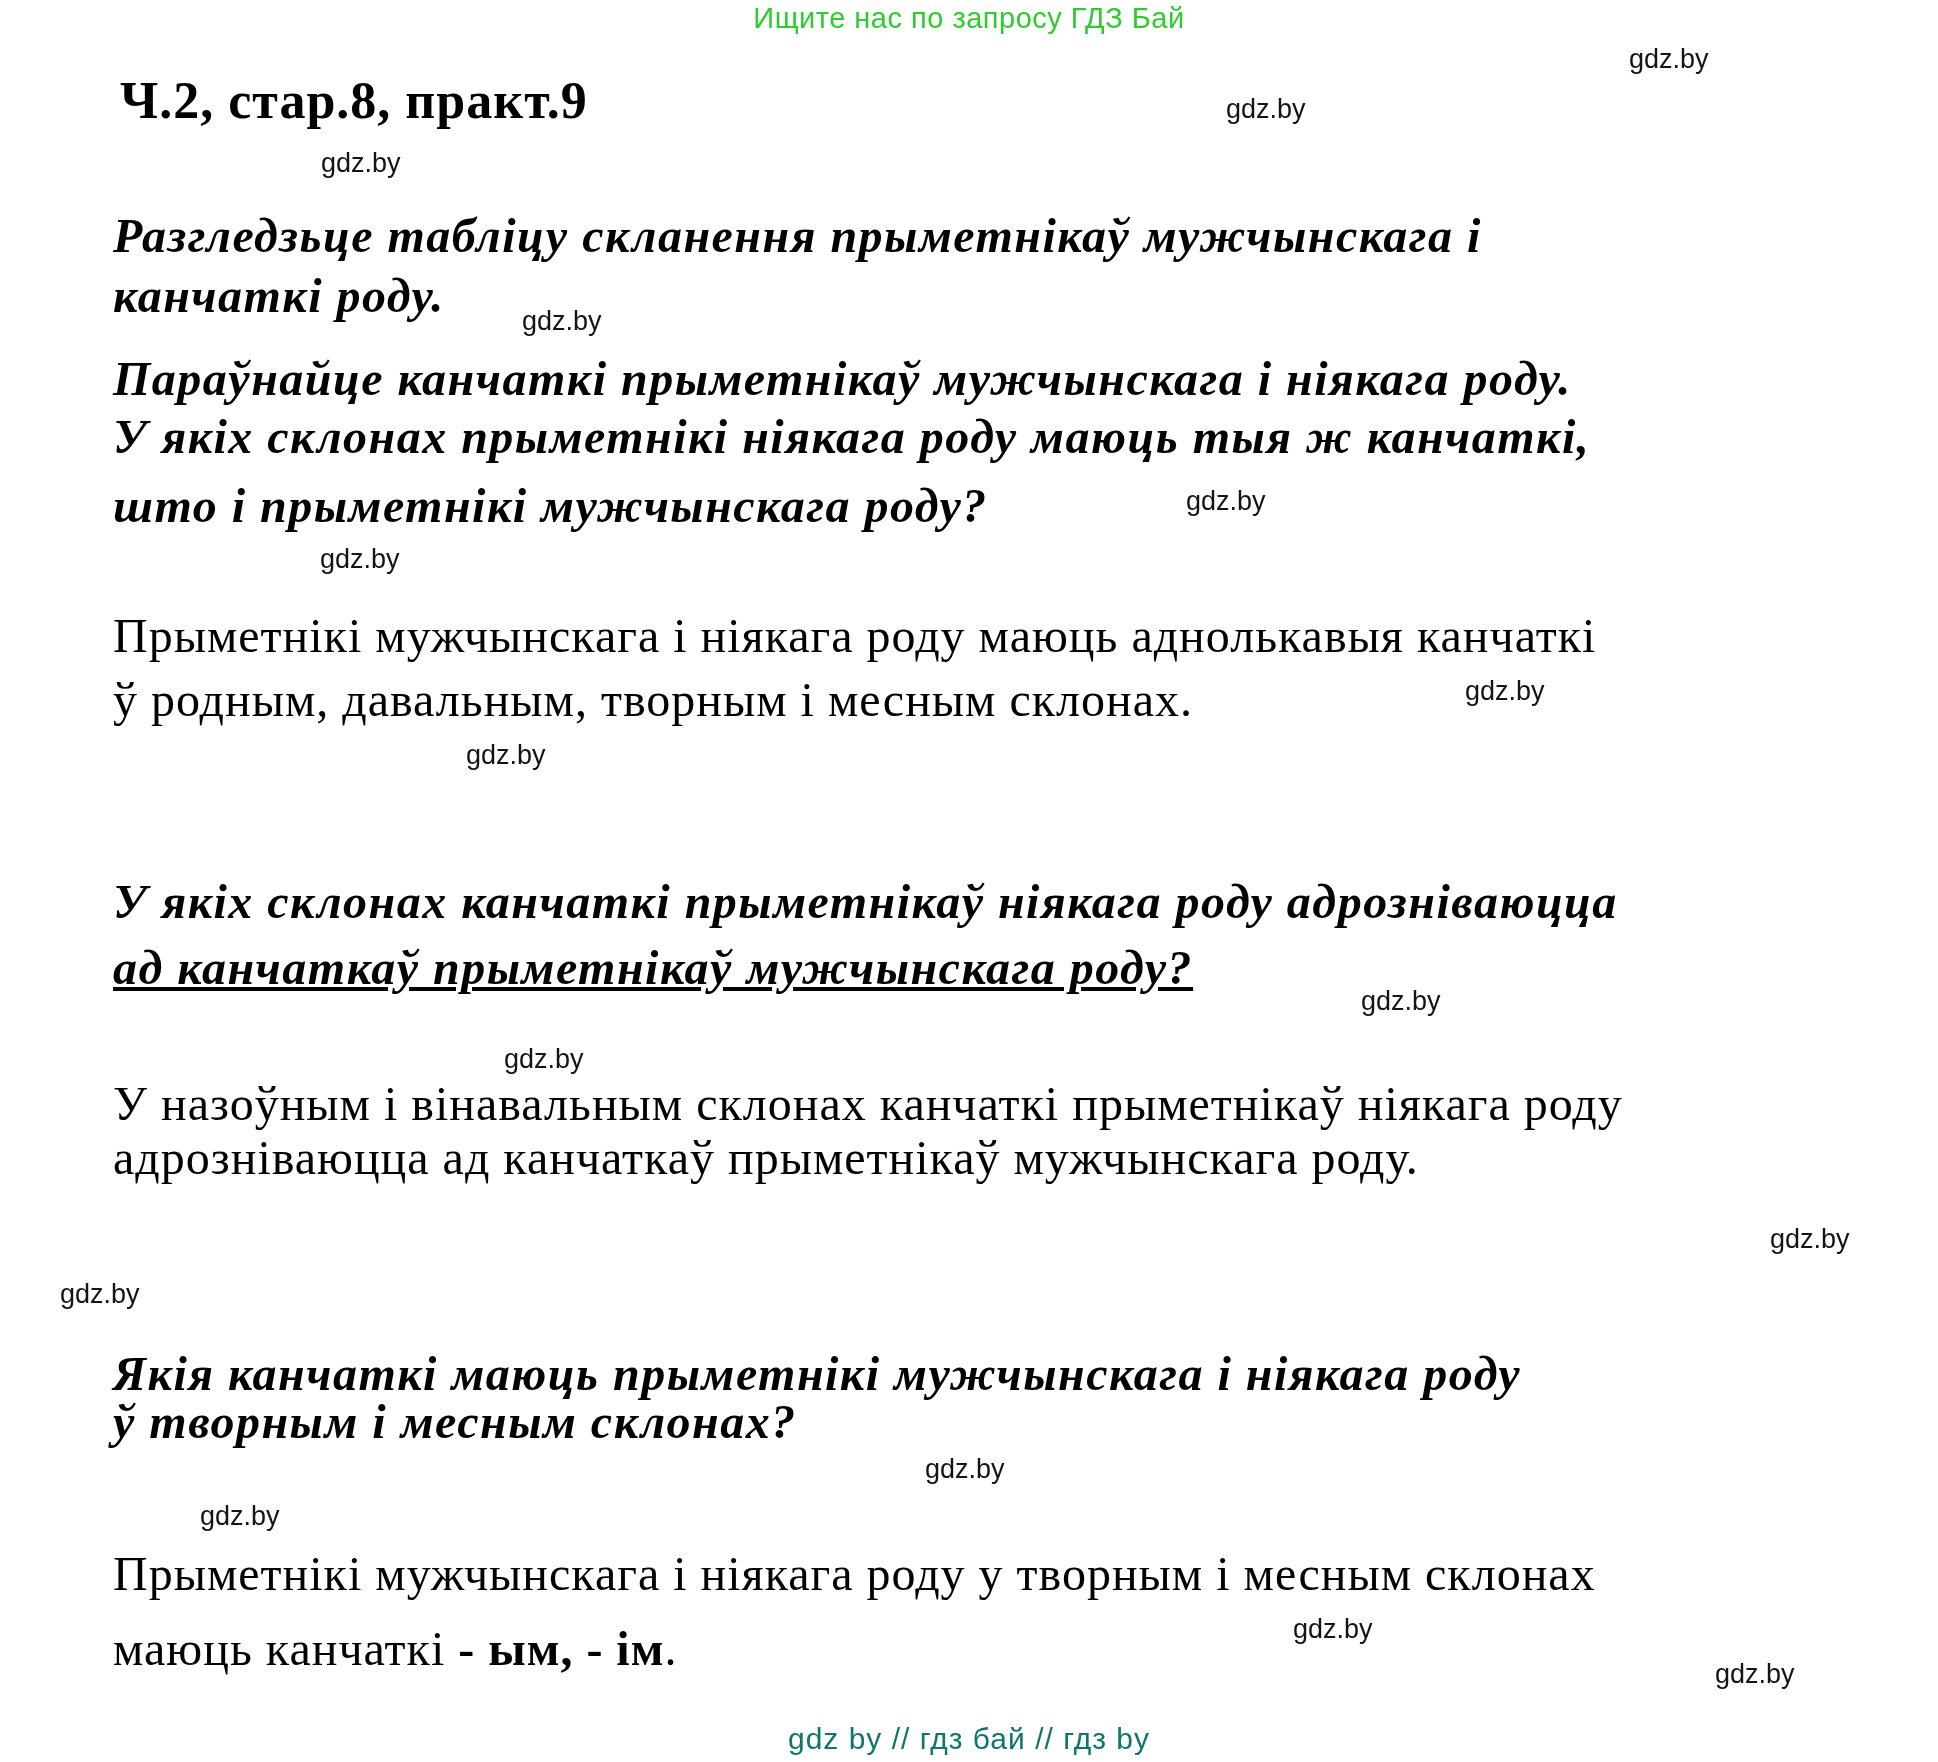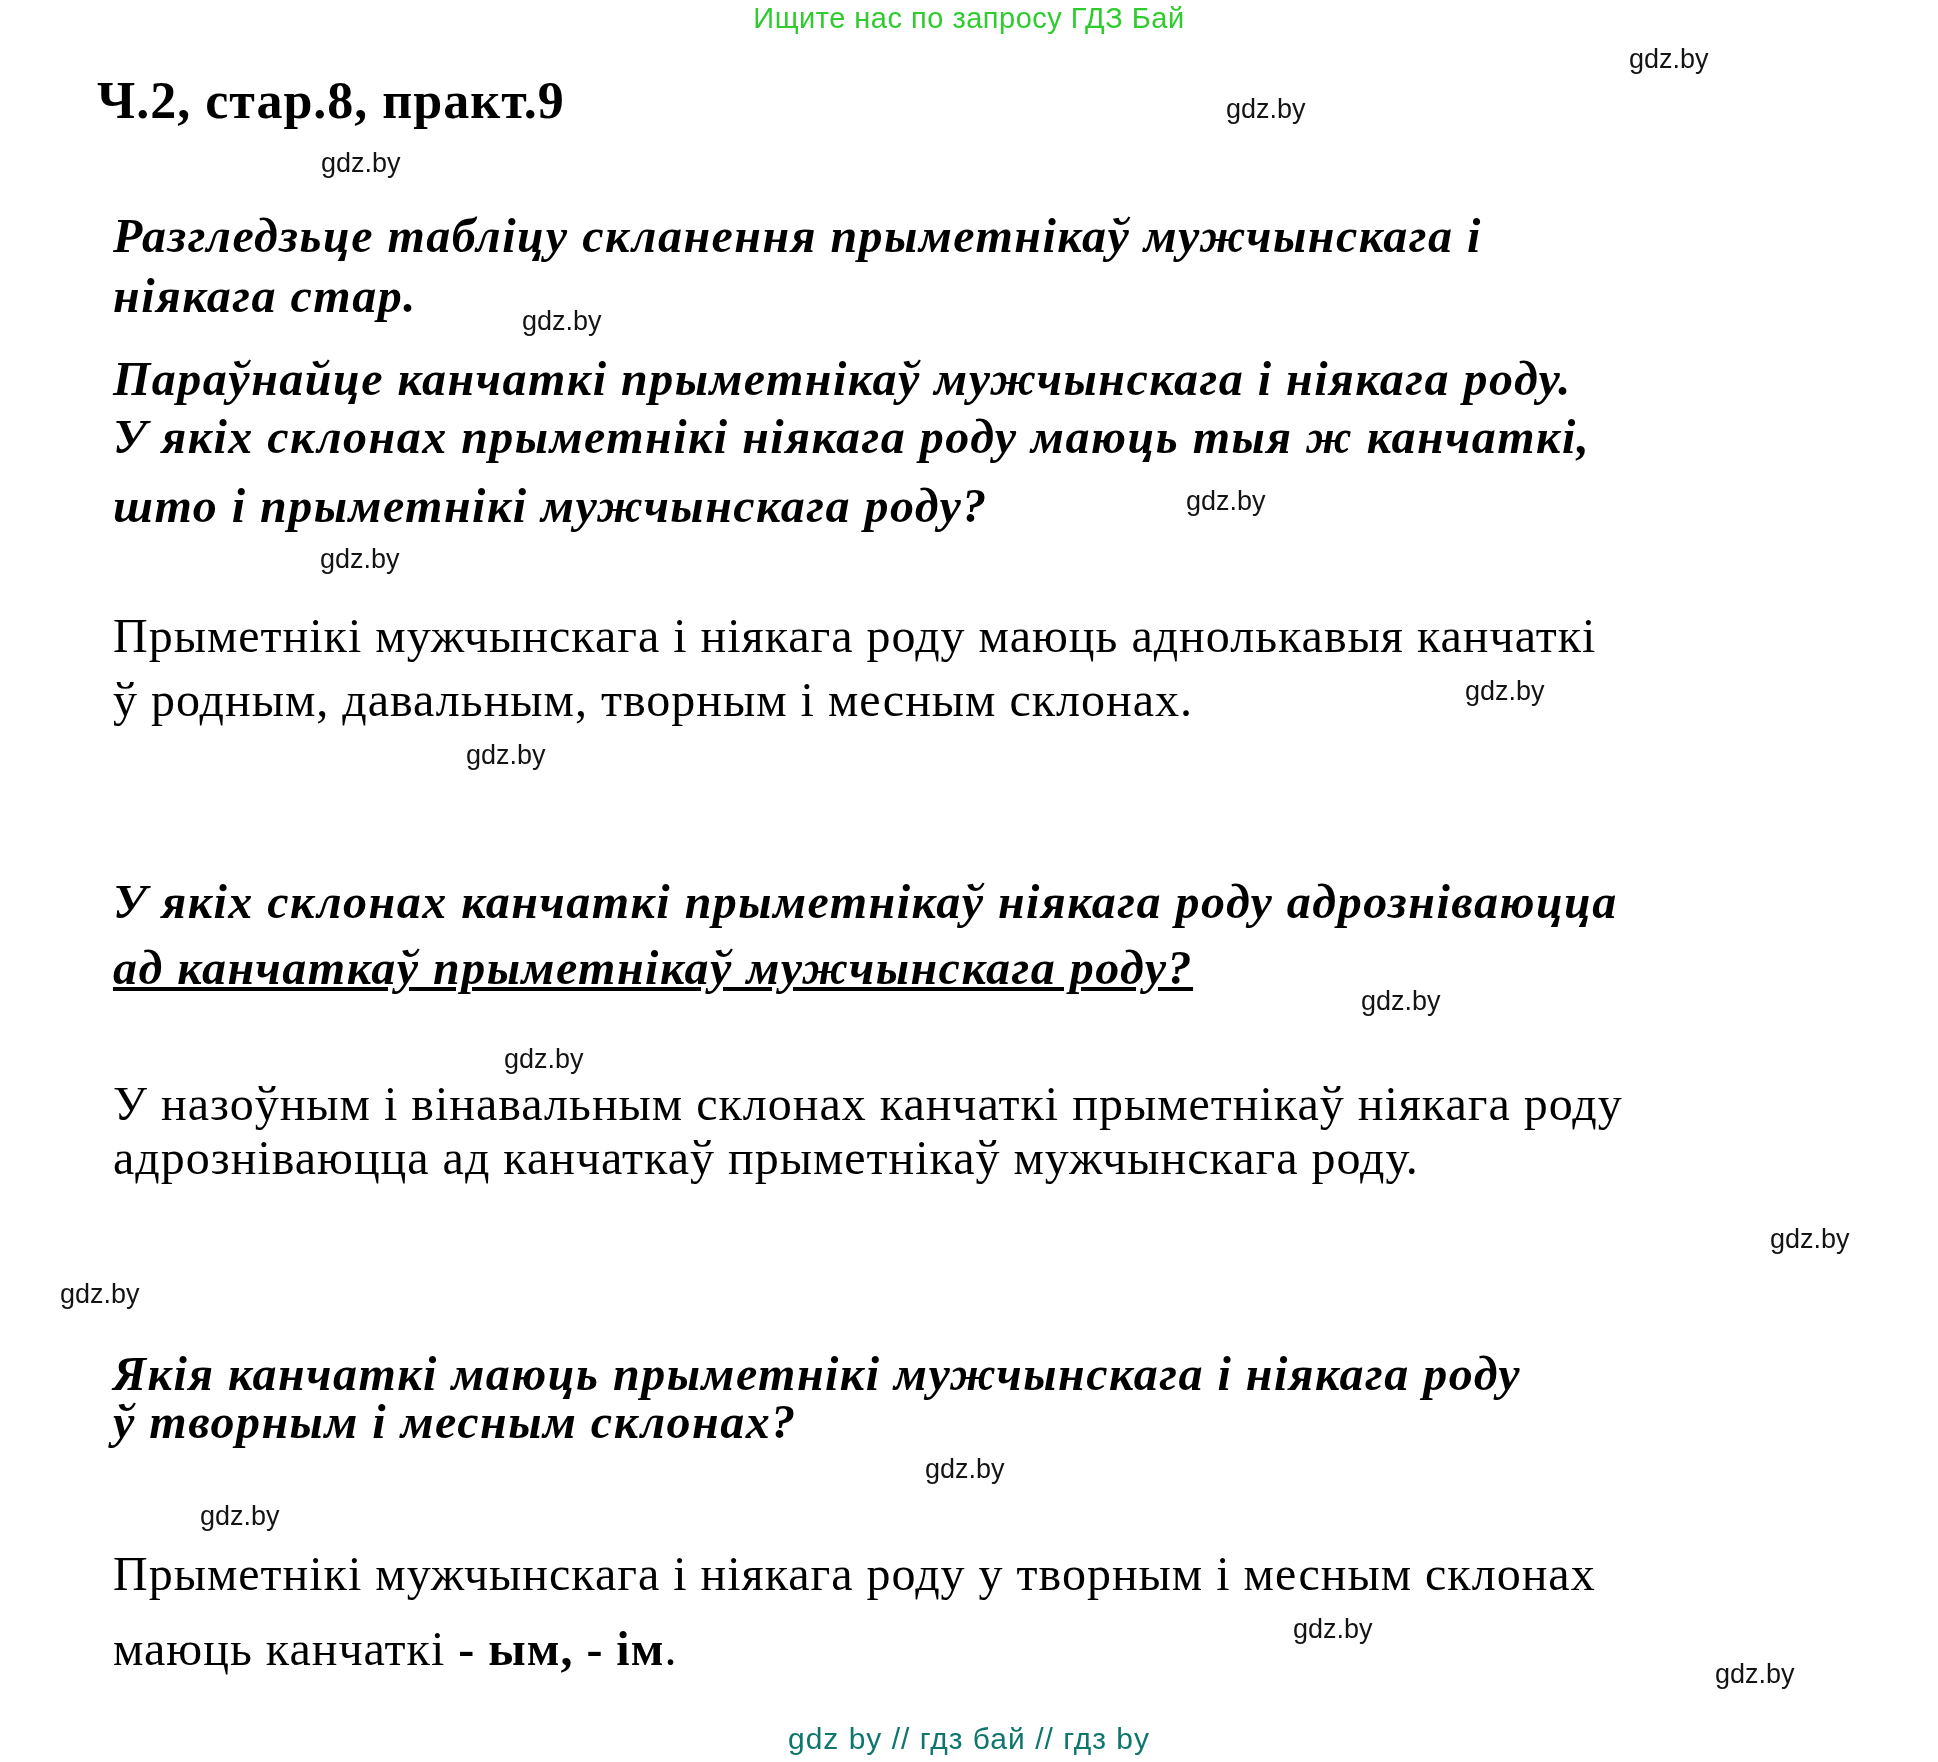--- a/index.html
+++ b/index.html
@@ -22,21 +22,21 @@
     left: 0;
     width: 100%;
     text-align: center;
     font-family: "Liberation Sans", sans-serif;
     font-size: 29px;
     color: #2ecc2e;
     letter-spacing: 0.5px;
   }
   .page-title {
     position: absolute;
-    left: 97px;
+    left: 120px;
     top: 72px;
     margin: 0;
     font-family: "Liberation Serif", serif;
     font-weight: bold;
     font-size: 52px;
     line-height: 1.1;
     letter-spacing: 1px;
     color: #000000;
   }
   .wm {
@@ -99,21 +99,21 @@
   <span class="wm" style="left:1361px; top:988px;">gdz.by</span>
   <span class="wm" style="left:504px;  top:1046px;">gdz.by</span>
   <span class="wm" style="left:1770px; top:1226px;">gdz.by</span>
   <span class="wm" style="left:60px;   top:1281px;">gdz.by</span>
   <span class="wm" style="left:925px;  top:1456px;">gdz.by</span>
   <span class="wm" style="left:200px;  top:1503px;">gdz.by</span>
   <span class="wm" style="left:1293px; top:1616px;">gdz.by</span>
   <span class="wm" style="left:1715px; top:1661px;">gdz.by</span>
 
   <div class="tline q" style="top:212px;">Разгледзьце табліцу скланення прыметнікаў мужчынскага і</div>
-  <div class="tline q" style="top:272px;">ніякага стар.</div>
+  <div class="tline q" style="top:272px;">канчаткі роду.</div>
 
   <div class="tline q" style="top:355px;">Параўнайце канчаткі прыметнікаў мужчынскага і ніякага роду.</div>
   <div class="tline q" style="top:413px;">У якіх склонах прыметнікі ніякага роду маюць тыя ж канчаткі,</div>
   <div class="tline q" style="top:482px;">што і прыметнікі мужчынскага роду?</div>
 
   <div class="tline a" style="top:612px;">Прыметнікі мужчынскага і ніякага роду маюць аднолькавыя канчаткі</div>
   <div class="tline a" style="top:676px;">ў родным, давальным, творным і месным склонах.</div>
 
   <div class="tline q" style="top:878px;">У якіх склонах канчаткі прыметнікаў ніякага роду адрозніваюцца</div>
   <div class="tline q" style="top:944px;text-decoration:underline;">ад канчаткаў прыметнікаў мужчынскага роду?</div>

